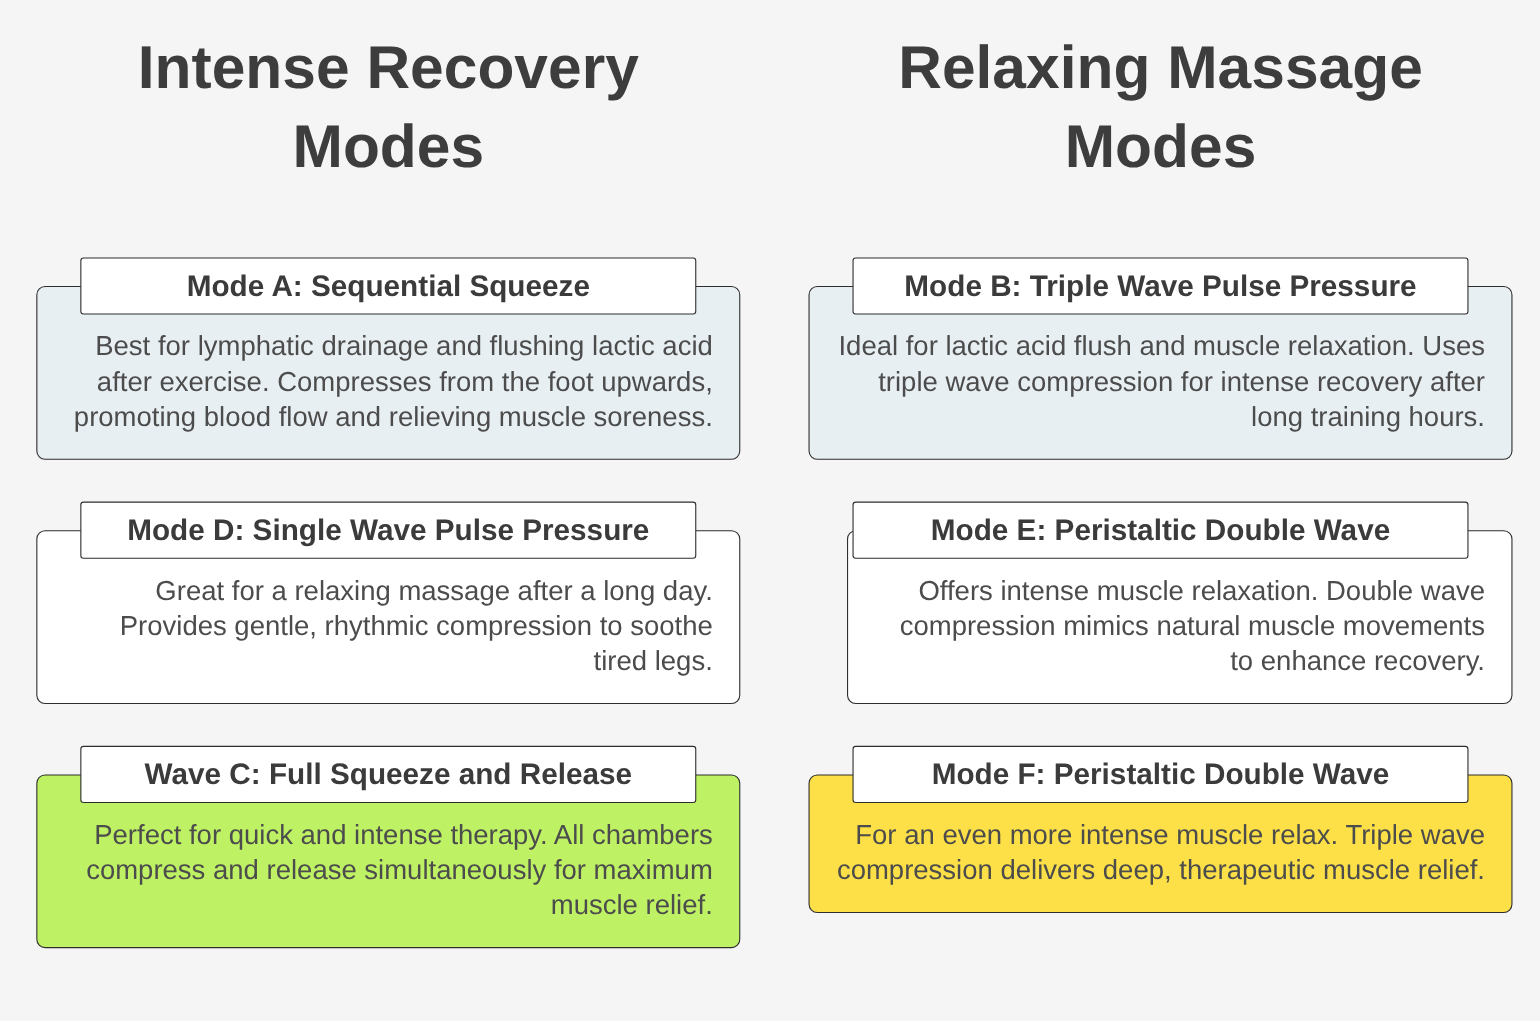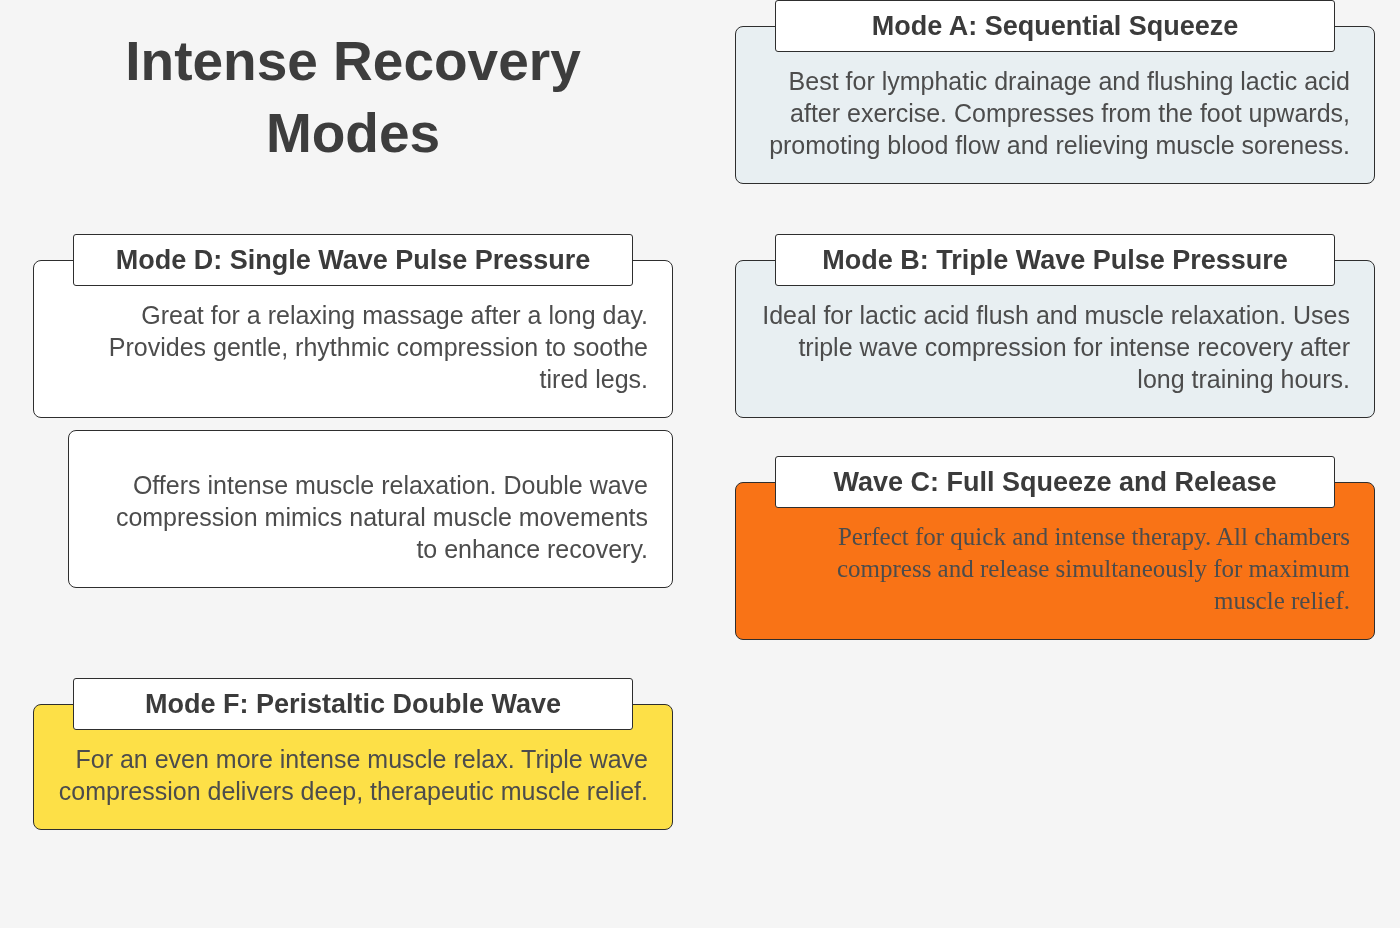--- a/index.html
+++ b/index.html
@@ -67,40 +67,42 @@
     color: #4c4c4c;
     background: #ffffff;
   }
 </style>
 </head>
 <body>
 
 <div class="grid">
 
   <div class="col-header">Intense Recovery Modes</div>
+  <div class="col-header">Relaxing Massage Modes</div>
 
   <div class="card-group">
     <div class="title-box">Mode A: Sequential Squeeze</div>
     <div class="card-body" style="background: rgb(232, 239, 242);">Best for lymphatic drainage and flushing lactic acid after exercise. Compresses from the foot upwards, promoting blood flow and relieving muscle soreness.</div>
   </div>
   <div class="card-group">
+    <div class="title-box">Mode B: Triple Wave Pulse Pressure</div>
+    <div class="card-body" style="background: rgb(232, 239, 242);">Ideal for lactic acid flush and muscle relaxation. Uses triple wave compression for intense recovery after long training hours.</div>
+  </div>
+
+  <div class="card-group">
     <div class="title-box">Mode D: Single Wave Pulse Pressure</div>
     <div class="card-body" style="background: rgb(255, 255, 255);">Great for a relaxing massage after a long day. Provides gentle, rhythmic compression to soothe tired legs.</div>
   </div>
-
   <div class="card-group">
-    <div class="title-box">Mode B: Triple Wave Pulse Pressure</div>
-    <div class="card-body" style="background: rgb(232, 239, 242);">Ideal for lactic acid flush and muscle relaxation. Uses triple wave compression for intense recovery after long training hours.</div>
-  </div>
-  <div class="card-group">
+    <div class="title-box">Mode E: Peristaltic Double Wave</div>
     <div class="card-body" style="background: rgb(255, 255, 255); margin-left: 35px;">Offers intense muscle relaxation. Double wave compression mimics natural muscle movements to enhance recovery.</div>
   </div>
 
   <div class="card-group">
     <div class="title-box">Wave C: Full Squeeze and Release</div>
-    <div class="card-body" style="background: #f97316; font-family: Liberation Serif, serif;">Perfect for quick and intense therapy. All chambers compress and release simultaneously for maximum muscle relief.</div>
+    <div class="card-body" style="background: #bef264;">Perfect for quick and intense therapy. All chambers compress and release simultaneously for maximum muscle relief.</div>
   </div>
   <div class="card-group">
     <div class="title-box">Mode F: Peristaltic Double Wave</div>
     <div class="card-body" style="background: #fde047;">For an even more intense muscle relax. Triple wave compression delivers deep, therapeutic muscle relief.</div>
   </div>
 
 </div>
 
 </body></html>

